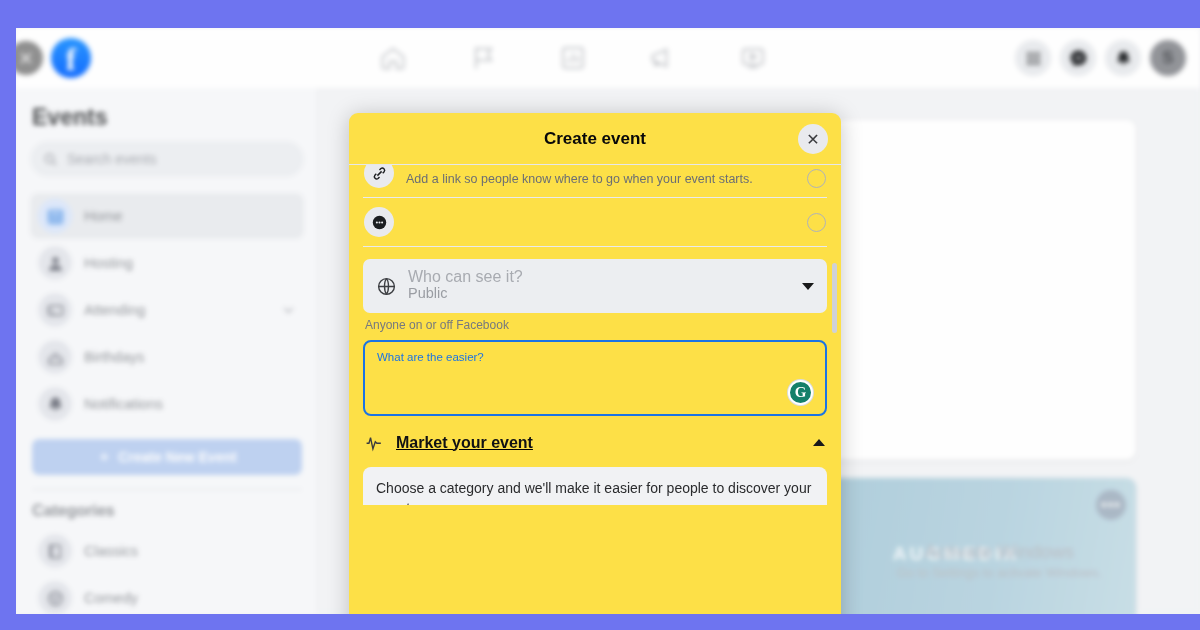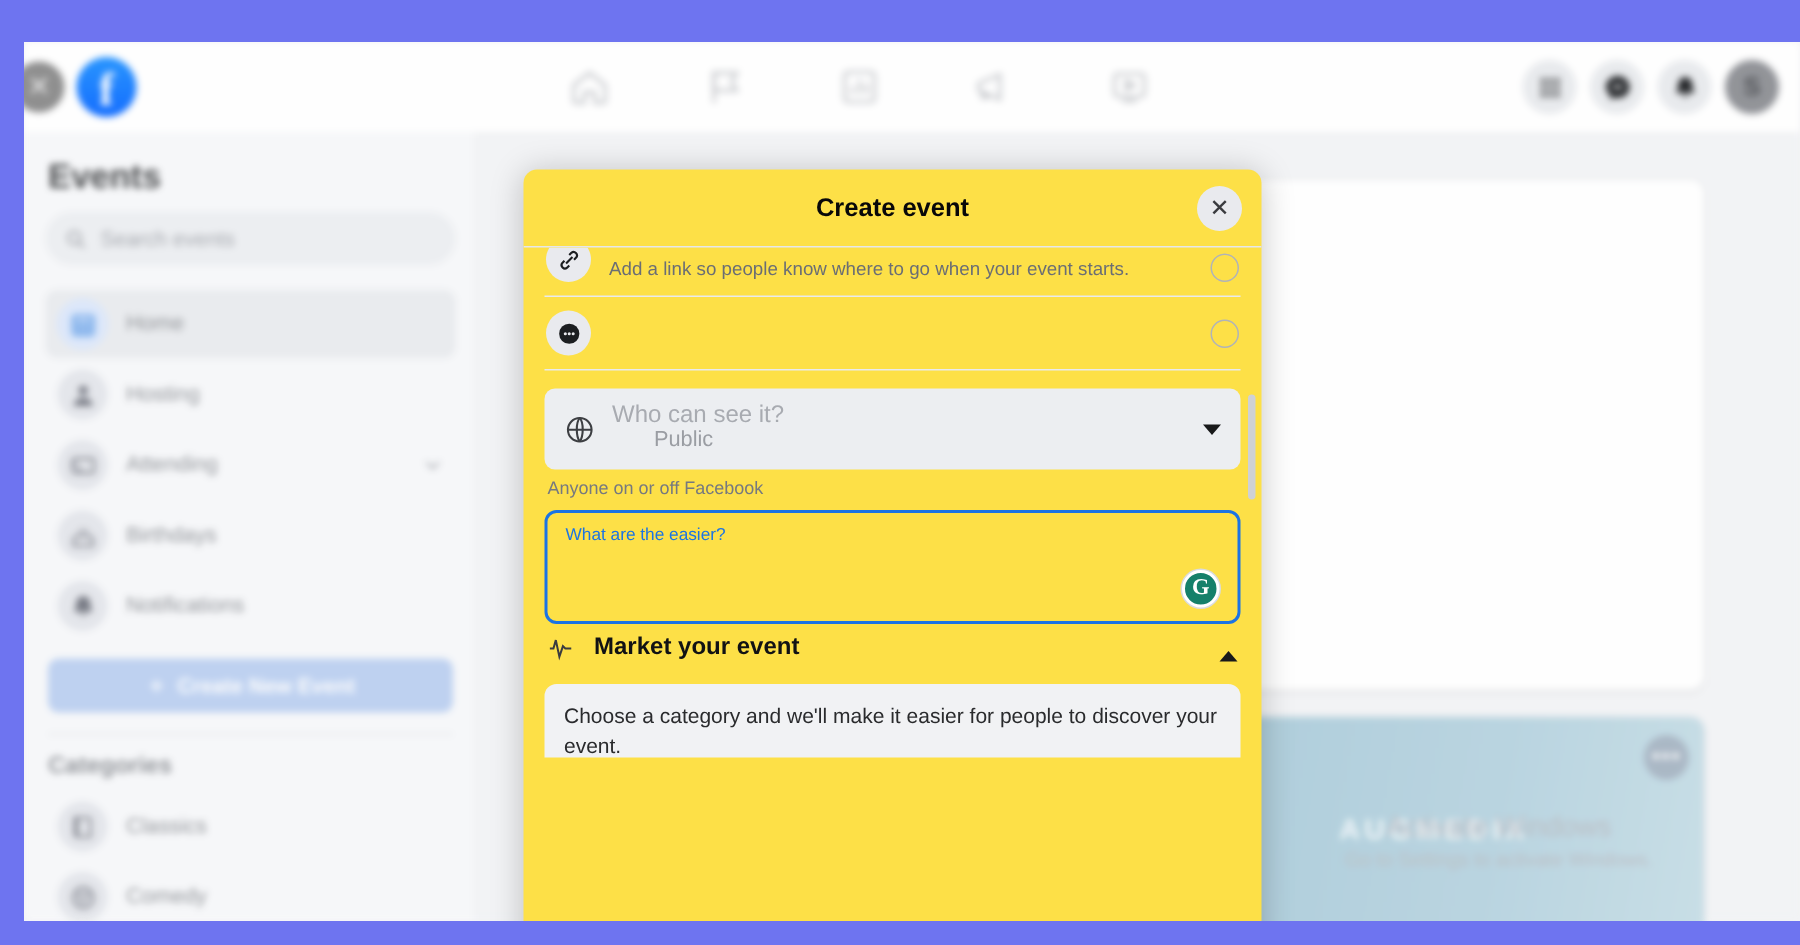--- a/index.html
+++ b/index.html
@@ -239,21 +239,21 @@
     border: 1.6px solid #b0b3b8; flex: none;
   }
   .select-field {
     margin-top: 12px; height: 54px; border-radius: 7px;
     background: #eceef1; display: flex; align-items: center;
     gap: 11px; padding: 0 13px;
   }
   .select-field .globe { width: 21px; height: 21px; color: #3d3f43; flex: none; }
   .sf-txt { flex: 1; }
   .sf-label { font-size: 16px; color: #a8abb1; line-height: 14px; }
-  .sf-value { font-size: 14.5px; color: #9a9da3; line-height: 18px; margin-left: 28px; }
+  .sf-value { font-size: 14.5px; color: #9a9da3; line-height: 18px; }
   .caret { width: 0; height: 0; border-left: 6px solid transparent;
            border-right: 6px solid transparent; border-top: 7px solid #18191a; }
   .helper { font-size: 12px; color: #76797f; padding: 5px 2px 8px; }
   .detail-field {
     height: 76px; border: 2px solid #1b74e4; border-radius: 8px;
     padding: 8px 12px; position: relative;
   }
   .df-label { font-size: 11.5px; color: #1b74e4; line-height: 15px; }
   .df-value {
     font-size: 15px; color: #111214; line-height: 22px;
@@ -266,22 +266,23 @@
   .grammarly {
     position: absolute; right: 12px; bottom: 9px;
     width: 25px; height: 25px; border-radius: 50%;
     background: #15806a; color: #fff;
     display: flex; align-items: center; justify-content: center;
     border: 2px solid #fff;
     box-shadow: 0 0 0 1px #dadce0;
     font-family: "Liberation Serif", serif; font-size: 15px; font-weight: bold;
   }
   .section-row {
-    display: flex; align-items: flex-end; gap: 12px;
-    padding: 6px 2px 15px;
+    display: flex; align-items: center; gap: 12px;
+    padding: 17px 2px 15px;
+    text-decoration: underline;
   }
   .section-ic { width: 19px; height: 19px; color: #3a3b3f; flex: none; }
   .section-title { font-size: 16px; font-weight: bold; color: #111214; flex: 1; }
   .chev-up {
     width: 0; height: 0; border-left: 6px solid transparent;
     border-right: 6px solid transparent; border-bottom: 7px solid #18191a;
   }
   .cat-note {
     background: #f1f2f4; border-radius: 8px;
     padding: 11px 13px; font-size: 14px; color: #2a2b2d;

